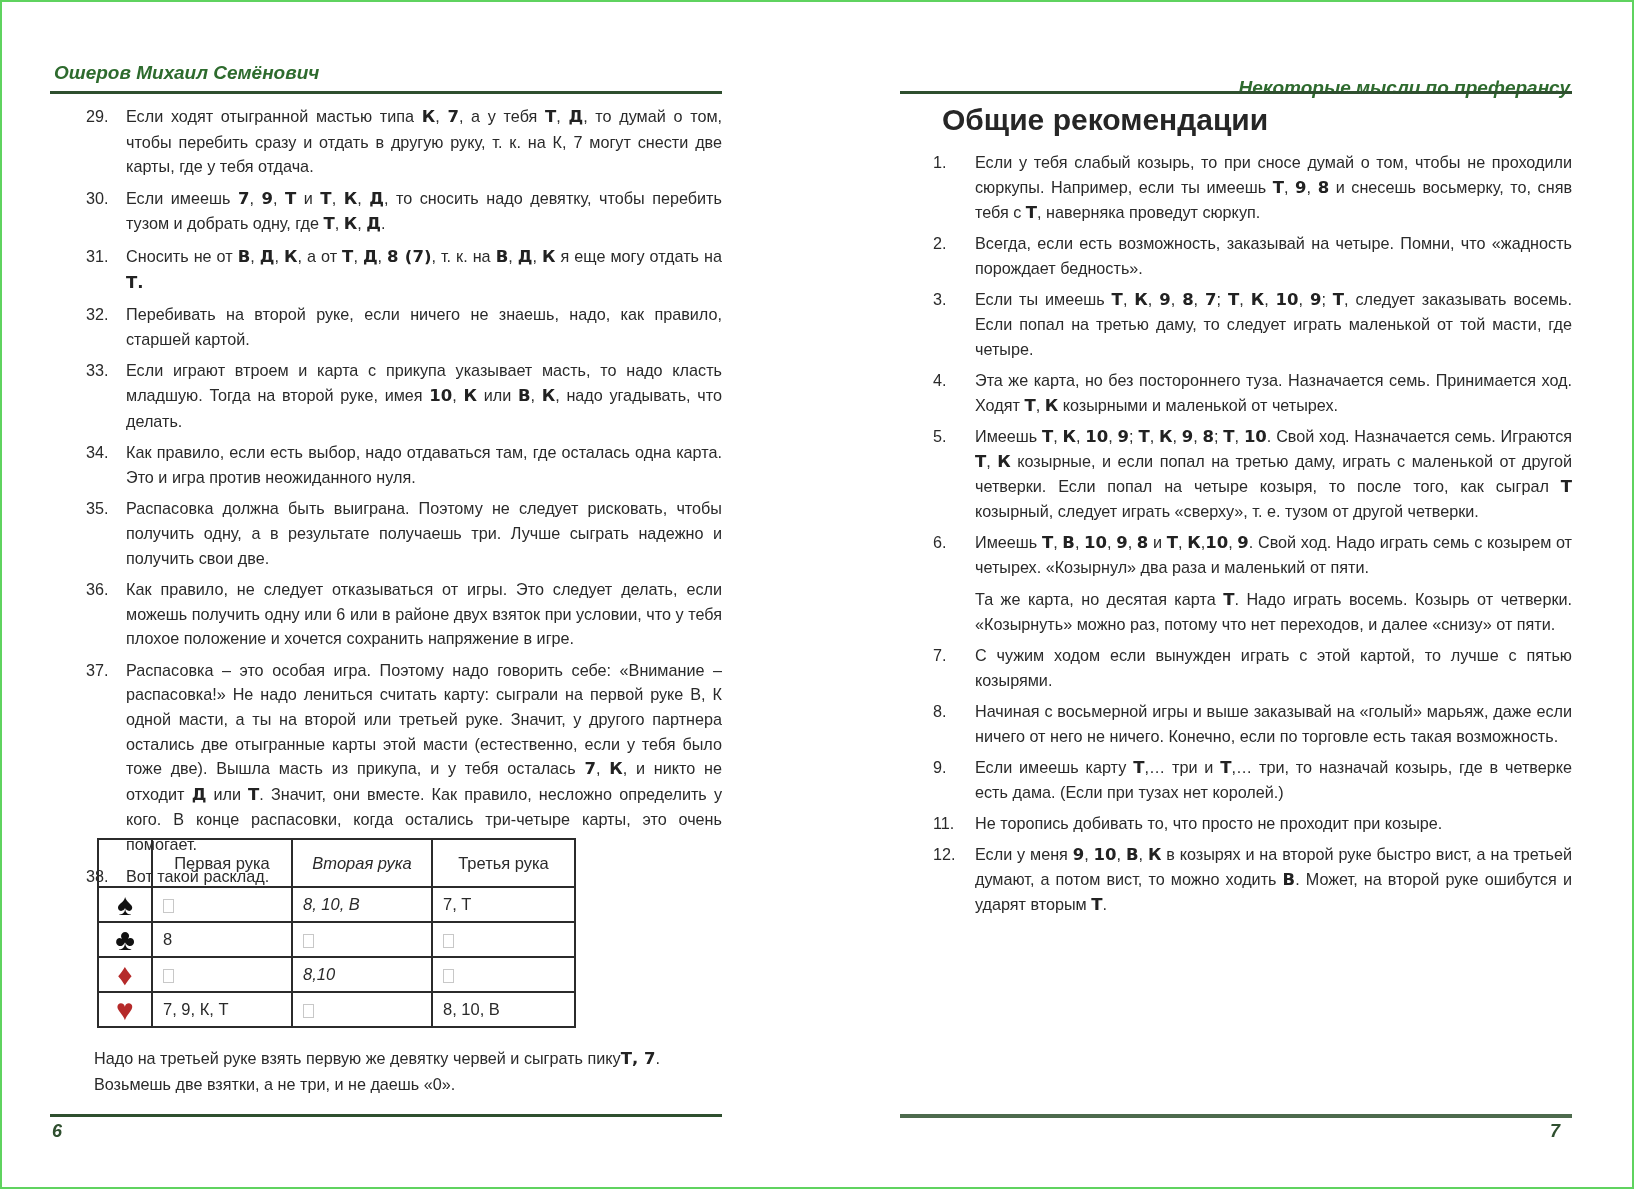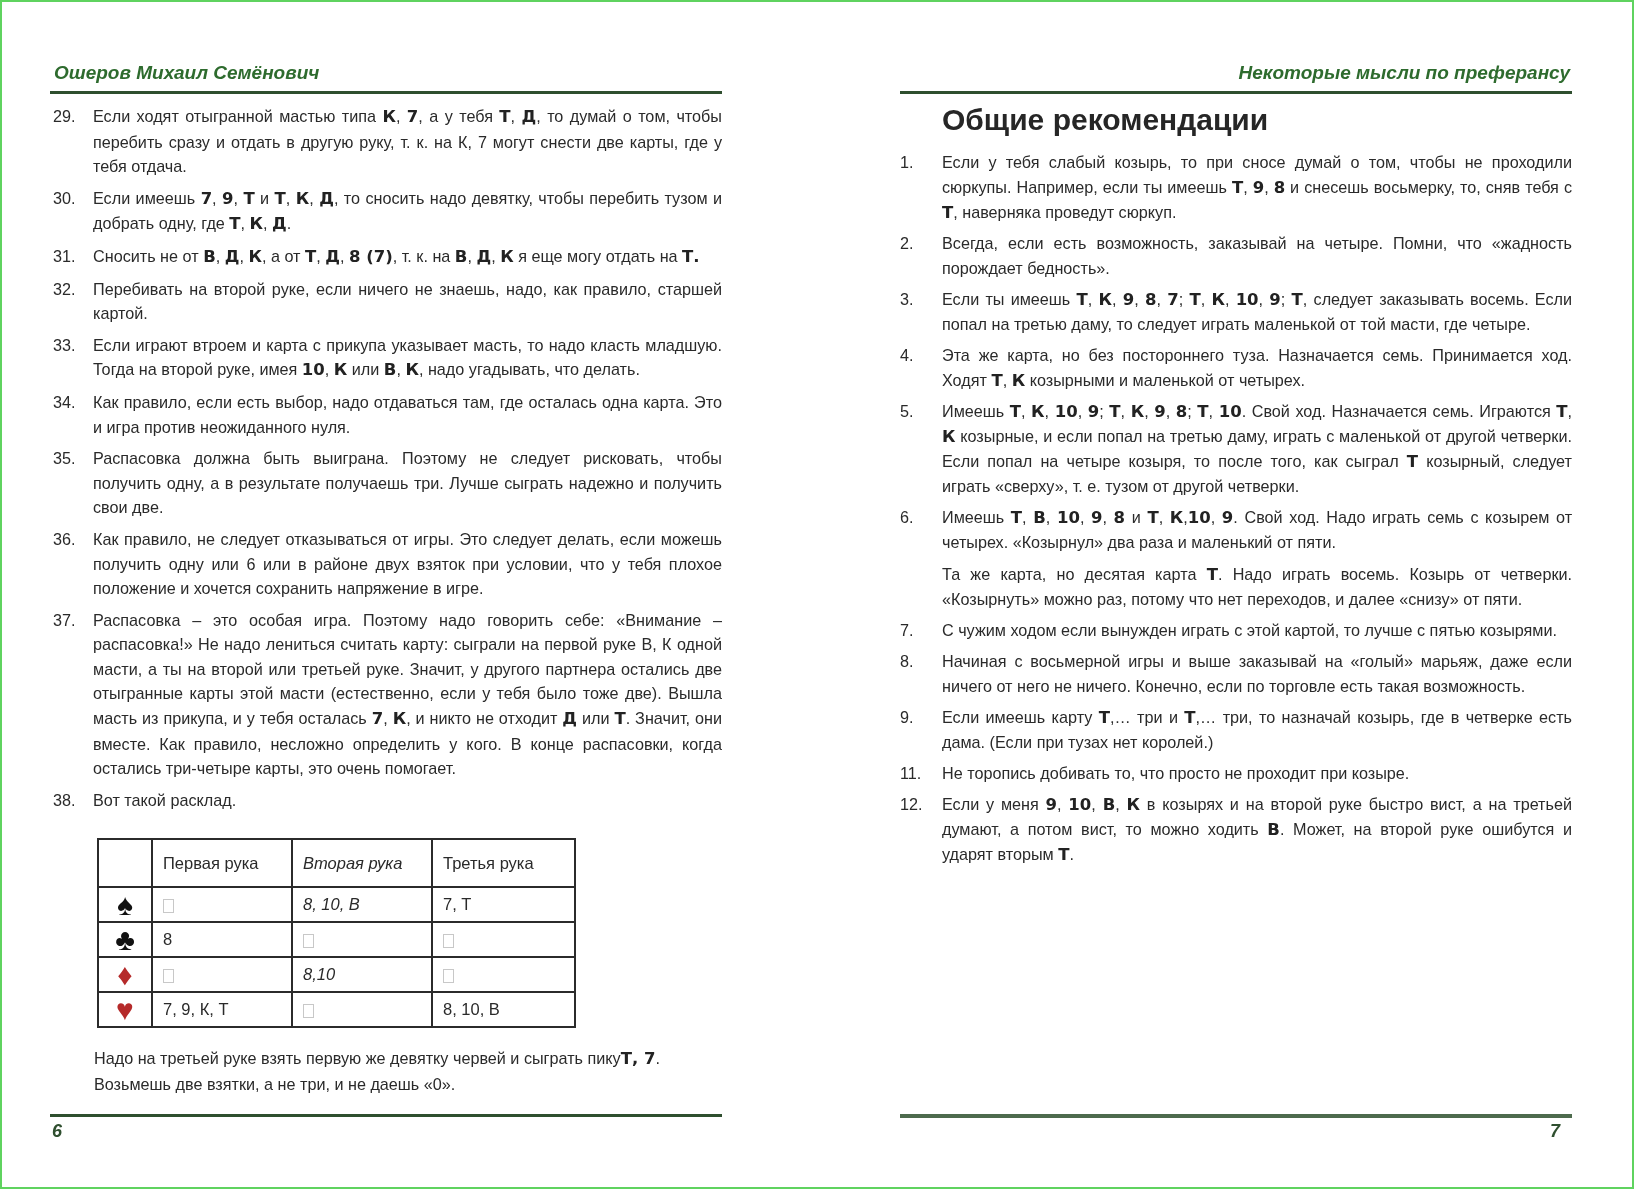--- a/index.html
+++ b/index.html
@@ -13,55 +13,55 @@
     border:2px solid #5fd35f;
   }
   .page { position:absolute; top:0; height:1189px; }
   .page.left { left:50px; width:672px; }
   .page.right { left:900px; width:672px; }
   .running-head {
     position:absolute; top:62px; font-size:19px; font-style:italic; font-weight:bold;
     color:#2e6b2e; white-space:nowrap;
   }
   .page.left .running-head { left:4px; }
-  .page.right .running-head { right:2px; }
+  .page.right .running-head { right:2px;margin-top:15px; }
   .rule {
     position:absolute; left:0; width:672px; height:3px; background:#2f4f2f;
   }
   .rule.top { top:91px; }
   .rule.bottom { top:1114px; }
   .page.right .rule.bottom { background:#4d6b4d; height:4px; }
   .folio {
     position:absolute; top:1121px; font-size:18px; font-style:italic; font-weight:bold; color:#2f4f2f;
   }
   .page.left .folio { left:2px; }
   .page.right .folio { right:12px; }
 
   .section-title {
     position:absolute; left:42px; top:103px; font-size:30px; font-weight:bold; color:#262626;
   }
 
   .items { position:absolute; left:0; width:672px; list-style:none; margin:0; padding:0; }
   .page.left .items { top:104px; }
   .page.right .items { top:150px; }
-  .item { position:relative; padding-left:43px; font-size:16.2px; line-height:24.6px; margin-bottom:7px; text-align:justify; }
+  .item { position:relative; padding-left:43px; font-size:16.2px; line-height:24.6px; margin-bottom:7px; text-align:justify;margin-left:33px; }
   .page.right .item { padding-left:42px; line-height:25px; margin-bottom:6px; }
   .num { position:absolute; left:3px; top:0; }
   .page.right .num { left:0; }
   .card { font-family:"DejaVu Sans", sans-serif; font-weight:bold; font-size:16.5px; color:#222; }
   .para { margin-top:7px; }
 
   table.layout {
     position:absolute; left:47px; top:838px; border-collapse:collapse;
     font-size:16.5px; color:#2a2a2a;
   }
   table.layout td {
     border:2.5px solid #2b2b2b; height:33px; padding:0 10px; white-space:nowrap;
   }
-  table.layout tr.head td { height:46px; }
+  table.layout tr.head td { height:46px;text-align:center; }
   table.layout td.suit { width:52px; text-align:center; padding:0; font-size:30px; line-height:30px; }
   table.layout td.c1 { width:118px; }
   table.layout td.c2 { width:118px;font-style:italic; }
   table.layout td.c3 { width:121px; }
   .empty-box { display:inline-block; width:9px; height:12px; border:1px solid #c8c8c8; vertical-align:middle; }
   .black-suit { color:#111; }
   .red-suit { color:#b52a2a; }
   .conclusion { position:absolute; left:44px; top:1046px; font-size:16.2px; line-height:24.5px; width:640px; }
 </style>
 </head>

